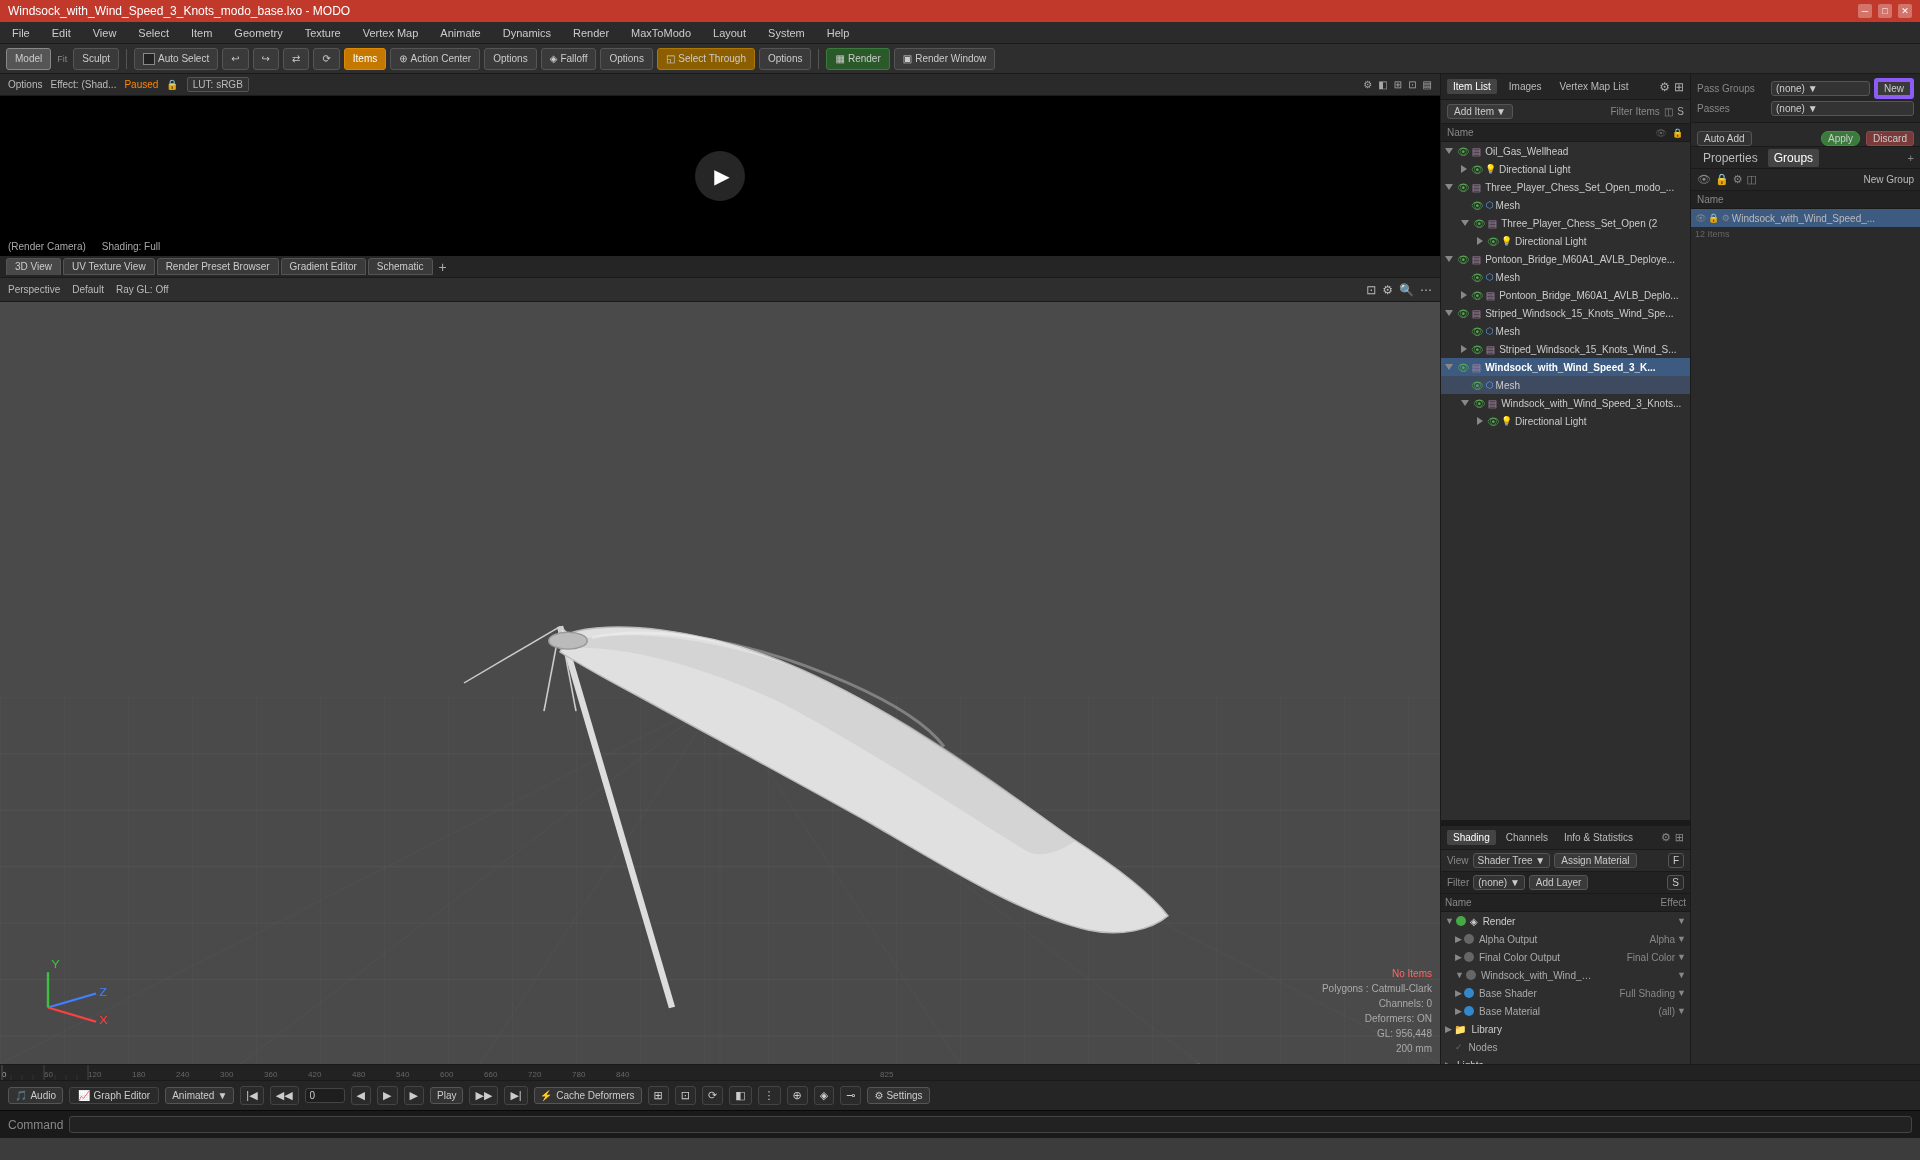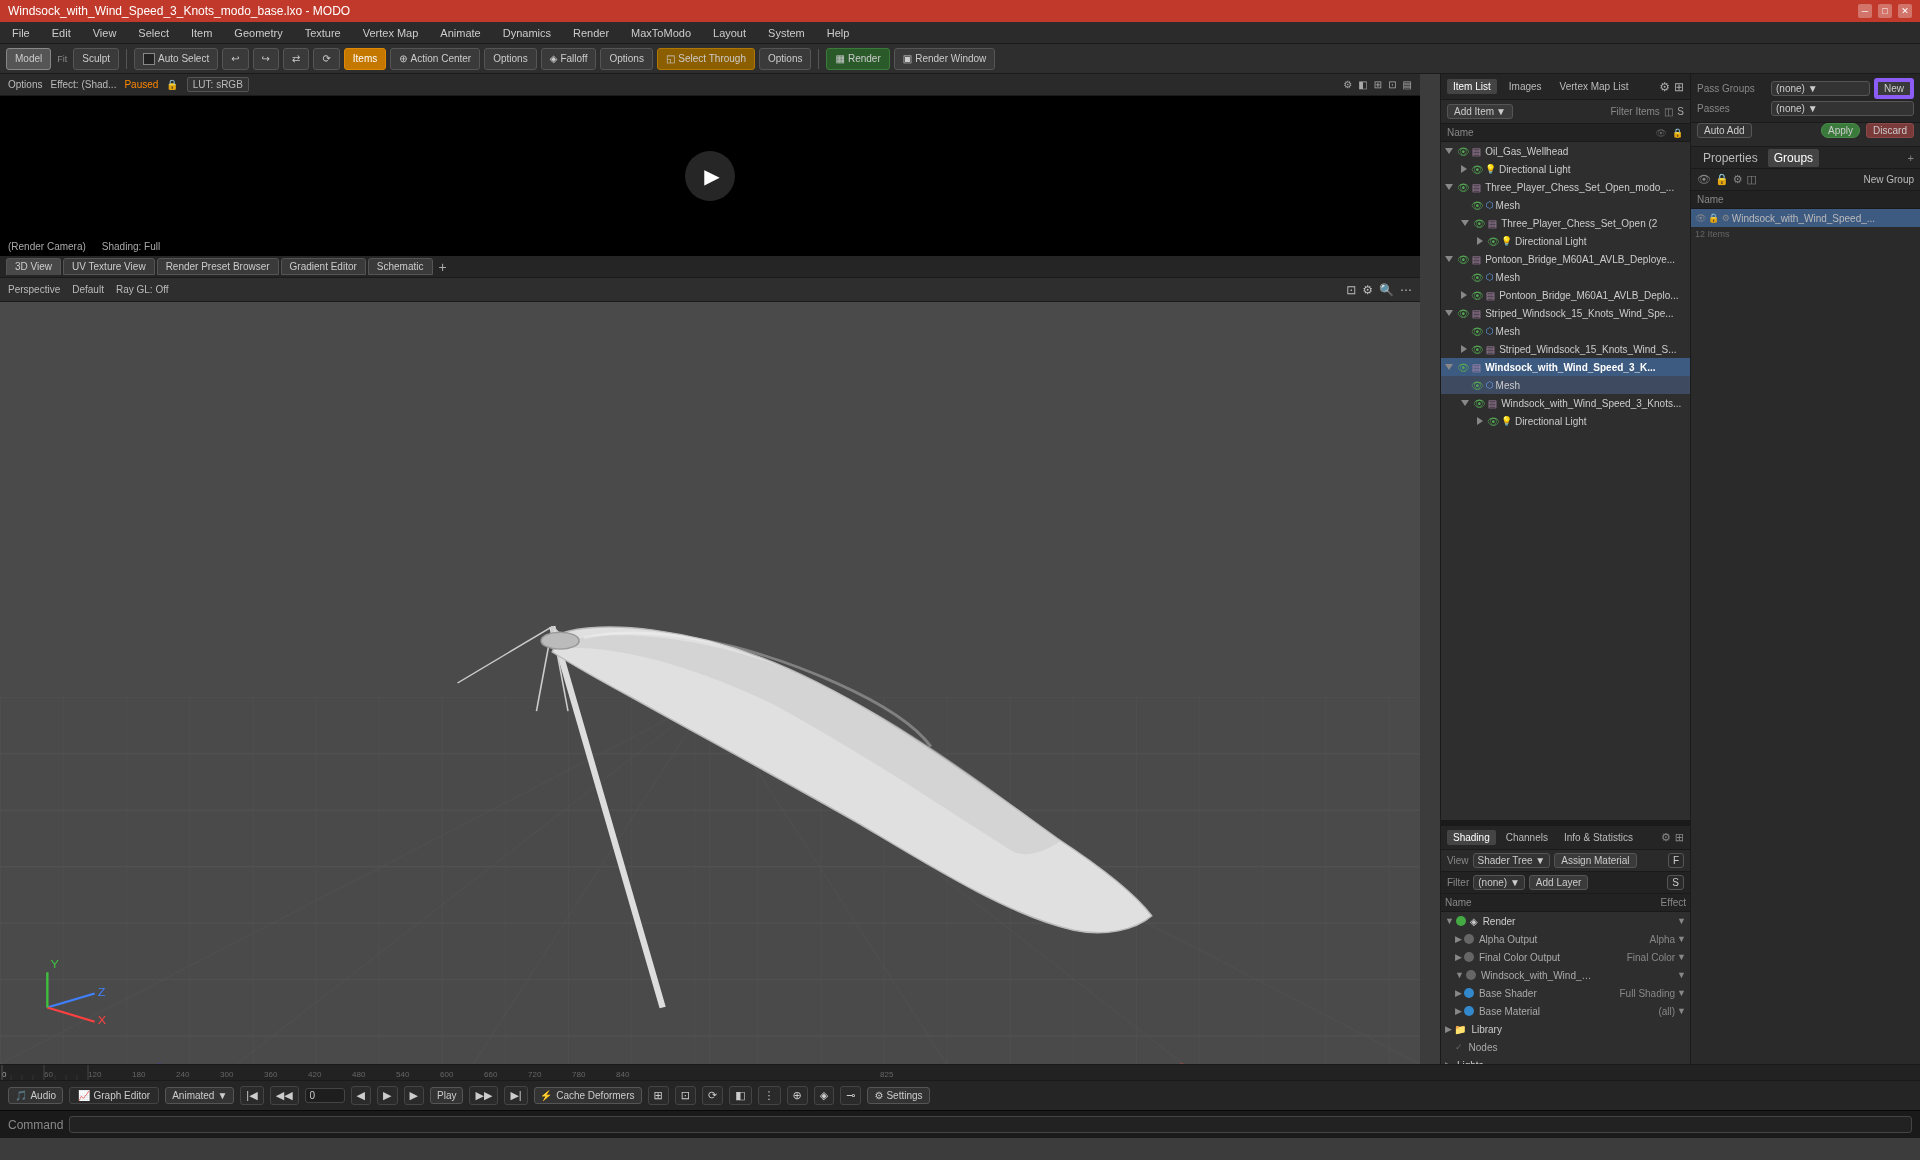--- a/index.html
+++ b/index.html
@@ -385,21 +385,21 @@
       width: 230px;
       background: #2a2a2a;
       display: flex;
       flex-direction: column;
       border-left: 1px solid #1a1a1a;
     }
     #auto-add-bar {
       background: #2a2a2a;
       height: 24px;
       display: flex;
-      align-items: flex-start;
+      align-items: flex-end;
       padding: 0 6px;
       gap: 6px;
       border-bottom: 1px solid #1a1a1a;
     }
     .auto-btn {
       background: #333;
       border: 1px solid #555;
       border-radius: 3px;
       padding: 1px 6px;
       font-size: 10px;
@@ -597,21 +597,20 @@
     }
 
     #left-col {
       display: flex;
       flex-direction: column;
       flex: 1;
     }
 
     #right-col {
       display: flex;
-      padding-left: 20px;
     }
 
     
     ::-webkit-scrollbar { width: 6px; height: 6px; }
     ::-webkit-scrollbar-track { background: #1a1a1a; }
     ::-webkit-scrollbar-thumb { background: #555; border-radius: 3px; }
 
     .eye-icon { color: #5a5; font-size: 10px; }
 
     .no-items-text { color: #f66; font-size: 10px; }
@@ -848,20 +847,28 @@
 
         <ellipse cx="355" cy="240" rx="12" ry="6" fill="#bbb" stroke="#999" stroke-width="1"></ellipse>
 
         <path d="M 370 238 C 410 228 470 240 530 270 C 560 285 580 300 590 315" fill="none" stroke="#fff" stroke-width="2" opacity="0.3"></path>
 
         <line x1="380" y1="620" x2="750" y2="540" stroke="#cc4444" stroke-width="1.5" opacity="0.6"></line>
 
         <line x1="100" y1="540" x2="380" y2="620" stroke="#4444cc" stroke-width="1.5" opacity="0.6"></line>
       </svg>
 
+      <div id="viewport-status">
+        <div class="no-items-text">No Items</div>
+        <div class="stats-text">Polygons : Catmull-Clark</div>
+        <div class="stats-text">Channels: 0</div>
+        <div class="stats-text">Deformers: ON</div>
+        <div class="stats-text">GL: 956,448</div>
+        <div class="stats-text">200 mm</div>
+      </div>
     </div>
   </div>
 
   <div id="right-col">
     <div id="right-panel">
 
       <div class="panel-header">
         <div class="panel-tab active">Item List</div>
         <div class="panel-tab">Images</div>
         <div class="panel-tab">Vertex Map List</div>

